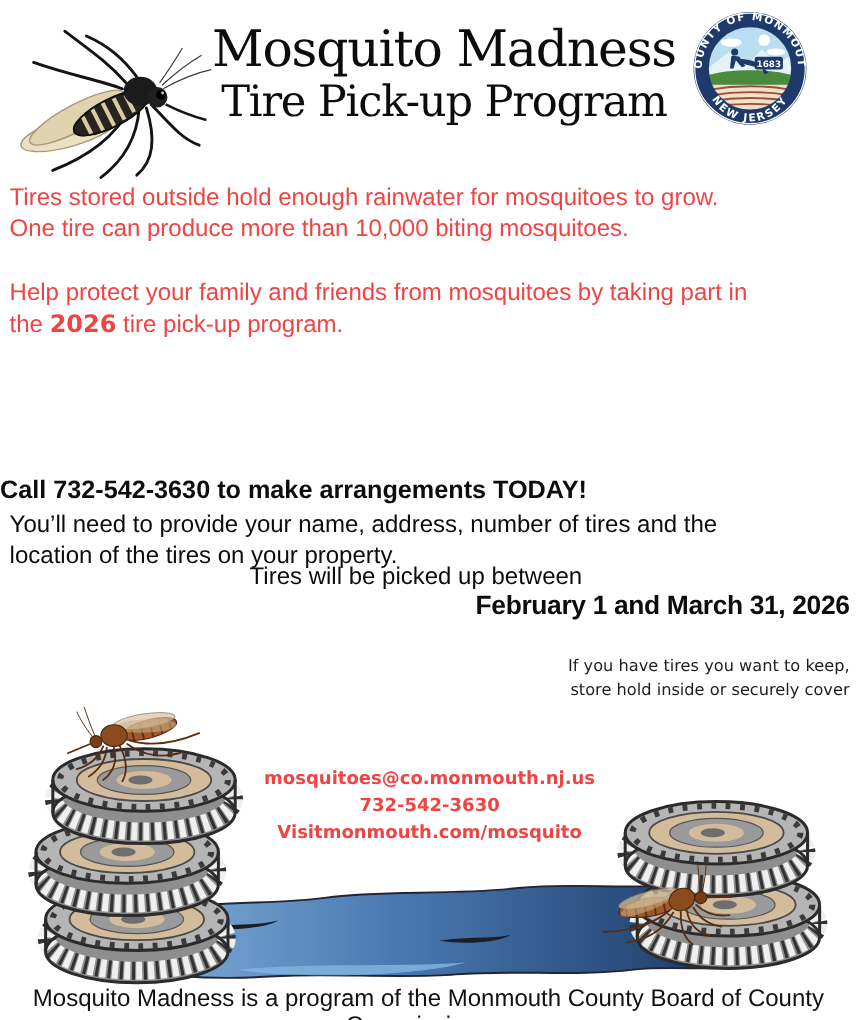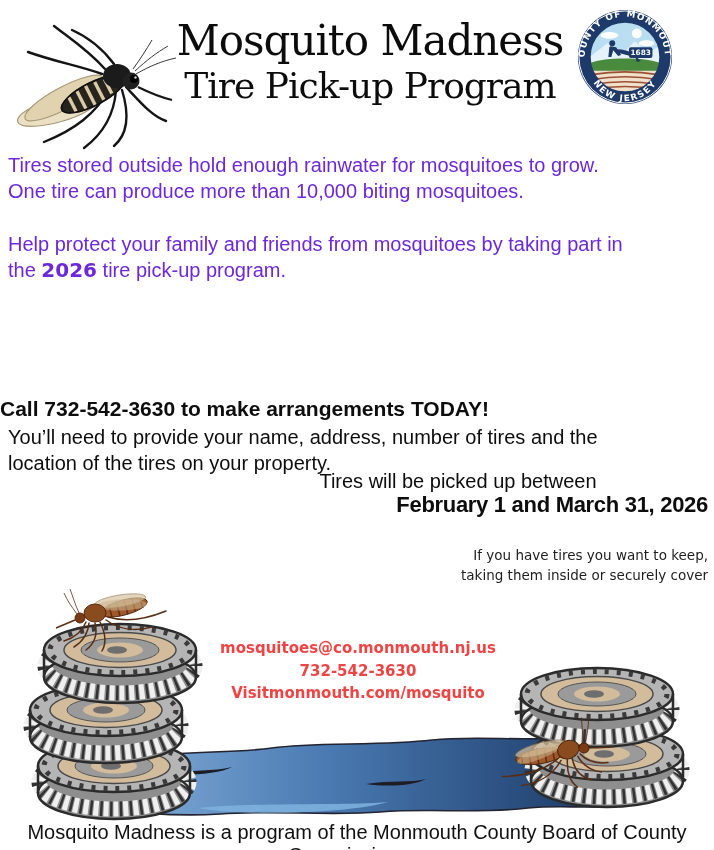--- a/index.html
+++ b/index.html
@@ -11,31 +11,31 @@
   }
   .abs { position:absolute; }
 
   
   .title-block { left:138px; top:16px; width:464px; text-align:center;
     font-family:"DejaVu Serif", serif; font-weight:400; color:#0c0c0c; }
   .title-line1 { font-size:42px; line-height:1.18; letter-spacing:-1px; }
   .title-line2 { font-size:36px; line-height:1.12; letter-spacing:-1px; }
 
   
-  .para { left:8px; width:700px; font-size:20px; line-height:1.32; color:#6d28d9; }
+  .para { left:8px; width:700px; font-size:20px; line-height:1.32; color:#ef4444; }
   .p1 { top:152px; }
   .p2 { top:231px; }
   .p3 { top:302px; }
   .p2 b { font-family:"DejaVu Sans", sans-serif; font-size:20px; }
 
   .cta-head { left:0; top:397px; width:568px; text-align:left;
     font-size:21px; font-weight:bold; }
   .cta-detail { left:8px; top:424px; width:700px; font-size:20px; line-height:1.32; }
 
-  .pickup-1 { right:6px; top:470px; width:500px; text-align:center; font-size:20px; }
+  .pickup-1 { right:6px; top:470px; width:500px; text-align:left; font-size:20px; }
   .pickup-2 { right:6px; top:492px; width:540px; text-align:right;
     font-size:22px; font-weight:bold; letter-spacing:-0.3px; }
 
   .keep-note { right:6px; top:546px; width:300px; text-align:right;
     font-family:"DejaVu Sans", sans-serif; font-size:13.5px; line-height:1.45; color:#1d1d1d; }
 
   .contact { left:190px; top:637px; width:336px; text-align:center;
     font-family:"DejaVu Sans", sans-serif; font-weight:bold; font-size:15px;
     line-height:1.5; color:#ef4444; }
 
@@ -158,21 +158,21 @@
   <div class="abs cta-detail">
     <div>You’ll need to provide your name, address, number of tires and the</div>
     <div>location of the tires on your property.</div>
   </div>
 
   <div class="abs pickup-1">Tires will be picked up between</div>
   <div class="abs pickup-2">February 1 and March 31, 2026</div>
 
   <div class="abs keep-note">
     <div>If you have tires you want to keep,</div>
-    <div>taking them inside or securely cover</div>
+    <div>store hold inside or securely cover</div>
   </div>
 
   <svg class="abs" style="left:48px; top:722px;" width="620" height="94" viewBox="0 0 620 94">
     <defs>
       <linearGradient id="pud" x1="0" y1="0" x2="1" y2="0">
         <stop offset="0" stop-color="#93bce4"></stop>
         <stop offset="0.45" stop-color="#4a7ab2"></stop>
         <stop offset="1" stop-color="#132e58"></stop>
       </linearGradient>
     </defs>

